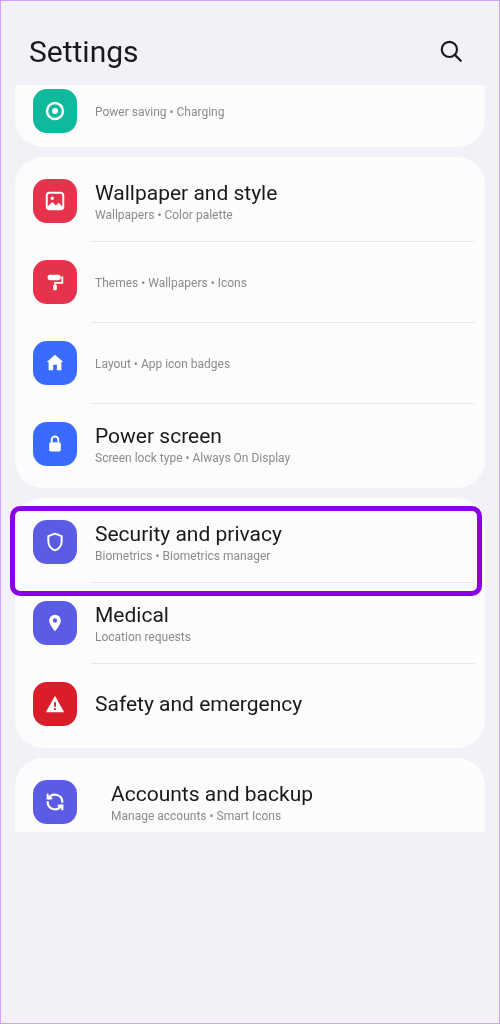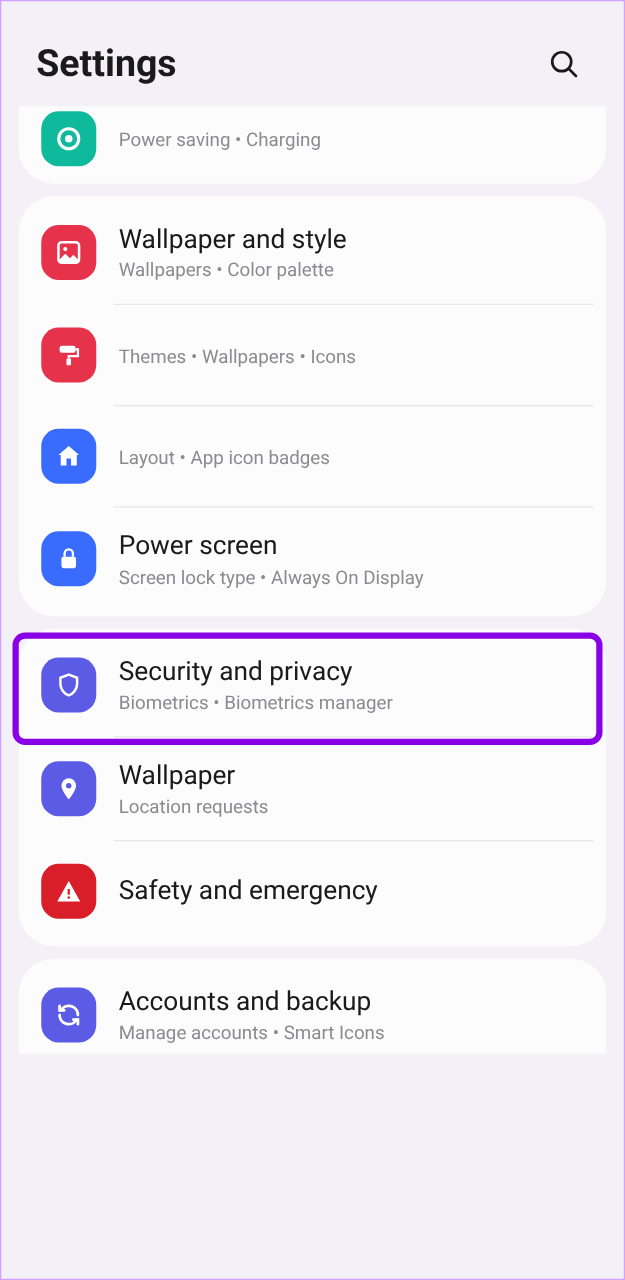--- a/index.html
+++ b/index.html
@@ -12,21 +12,21 @@
       position: relative;
     }
     .header {
       display: flex;
       align-items: center;
       justify-content: space-between;
       padding: 30px 28px 14px 28px;
     }
     .header h1 {
       font-size: 30px;
-      font-weight: 700;
+      font-weight: 400;
       color: #1a1a1a;
     }
     .search-btn {
       width: 40px; height: 40px;
       display: flex; align-items: center; justify-content: center;
       background: transparent; border: none;
     }
     .card {
       background: #fcfcfc;
       border-radius: 28px;
@@ -36,21 +36,21 @@
     }
     .card.peek-top { margin-top: 0; border-top-left-radius: 0; border-top-right-radius: 0; }
     .card.peek-bottom { border-bottom-left-radius: 0; border-bottom-right-radius: 0; margin-bottom: 0; }
     .row {
       display: flex;
       align-items: center;
       padding: 18px 18px;
       position: relative;
     }
     .row.partial-top { padding-top: 0; padding-bottom: 10px; }
-    .row.partial-bottom { padding-bottom: 4px; }
+    .row.partial-bottom { padding-bottom: 4px; gap: 16px; }
     .divider {
       height: 1px;
       background: #e7e7e9;
       margin-left: 76px;
       margin-right: 10px;
     }
     .icon-wrap {
       width: 44px; height: 44px;
       border-radius: 14px;
       display: flex;
@@ -64,21 +64,21 @@
       flex-direction: column;
       min-width: 0;
     }
     .title {
       font-size: 21px;
       font-weight: 400;
       color: #1a1a1a;
       line-height: 1.25;
     }
     .sub {
-      font-size: 15px;
+      font-size: 12px;
       color: #8b8b8f;
       margin-top: 2px;
     }
     .highlight-box {
       position: absolute;
       border: 5px solid #8a00e6;
       border-radius: 10px;
       pointer-events: none;
       z-index: 50;
     }
@@ -184,21 +184,21 @@
   <div class="divider"></div>
 
   <div class="row">
     <span class="icon-wrap" style="background:#5b5be6">
       <svg width="20" height="22" viewBox="0 0 24 24" fill="#fff">
           <path d="M12 2a7 7 0 0 1 7 7c0 5-7 13-7 13S5 14 5 9a7 7 0 0 1 7-7z"></path>
           <circle cx="12" cy="9" r="2.6" fill="#5b5be6"></circle>
         </svg>
     </span>
     <div class="text-col">
-      <span class="title">Wallpaper</span>
+      <span class="title">Medical</span>
       <span class="sub">Location requests</span>
     </div>
   </div>
   <div class="divider"></div>
 
   <div class="row">
     <span class="icon-wrap" style="background:#d91e2a">
       <svg width="22" height="22" viewBox="0 0 24 24" fill="#fff">
           <path d="M12 3l10 18H2z"></path>
           <rect x="11" y="10" width="2" height="5" fill="#d91e2a"></rect>

